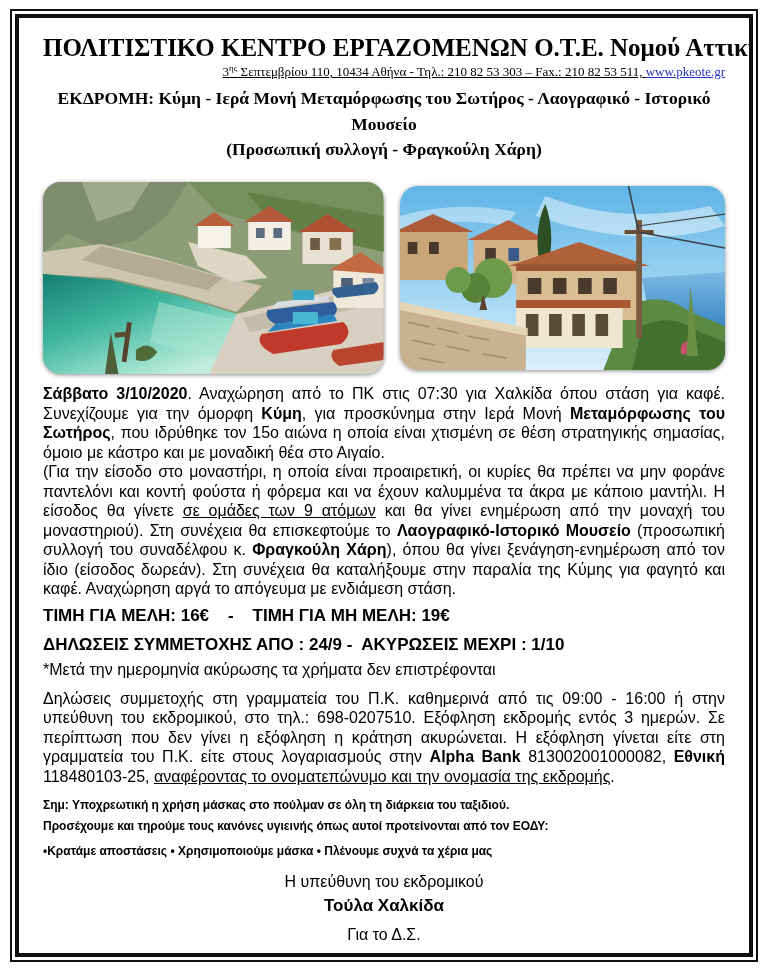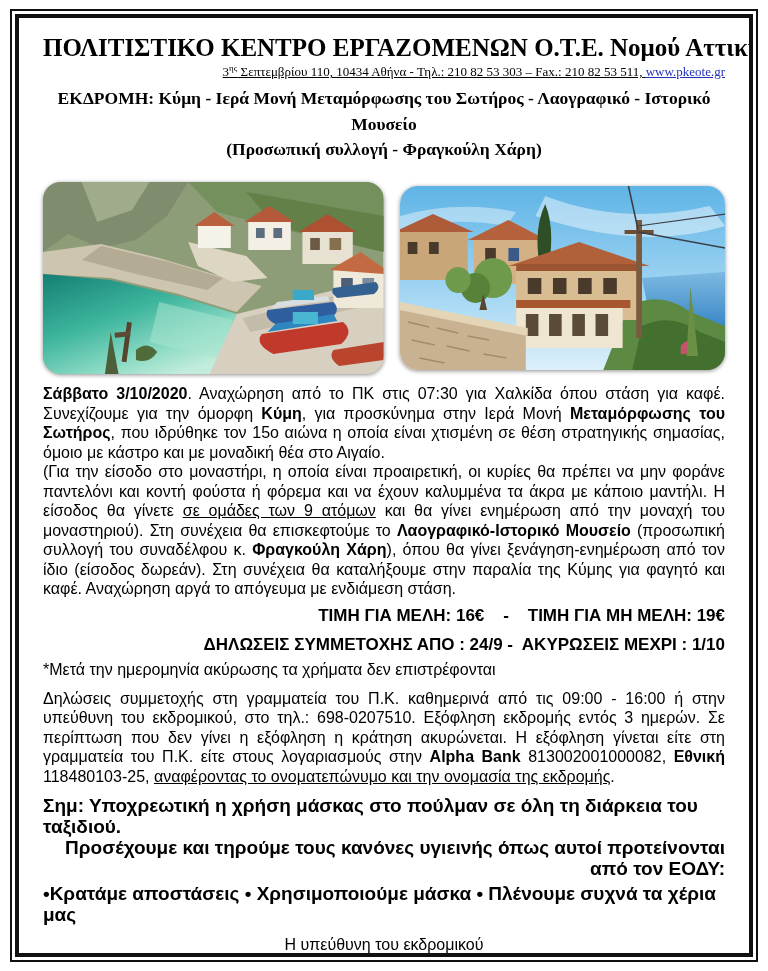--- a/index.html
+++ b/index.html
@@ -33,27 +33,27 @@
     margin:6px 0 10px 0;
   }
   .photo{
     border-radius:18px;box-shadow:0 1px 4px rgba(0,0,0,.45), inset 0 0 0 3px rgba(255,255,255,.85);
     overflow:hidden;display:block;background:#ccc;
   }
   .body-text{
     font-size:16px;line-height:19.5px;text-align:justify;margin:0;
   }
   .center-bold{
-    font-size:17px;font-weight:bold;text-align:right;margin:5px 0 0 0;
+    font-size:17px;font-weight:bold;text-align:left;margin:5px 0 0 0;
     white-space:pre-wrap;line-height:24px;
   }
   .refund-note{font-size:16px;margin:3px 0 9px 0;line-height:20px;}
   .para3{margin-top:0;}
   .health-note{
-    font-size:19px;font-weight:bold;line-height:21px;margin:8px 0 0 0;text-align:left;
+    font-size:12px;font-weight:bold;line-height:21px;margin:8px 0 0 0;text-align:left;
   }
   .sig-label{font-size:16px;text-align:center;margin:10px 0 0 0;line-height:20px;}
   .sig-name{font-size:17px;font-weight:bold;text-align:center;margin:3px 0 0 0;line-height:21px;}
   .for-board{font-size:16px;text-align:center;margin:9px 0 0 0;line-height:20px;}
   .for-board .b{font-weight:normal;}
   .columns{
     display:flex;justify-content:space-between;margin:8px 46px 0 60px;
   }
   .column{text-align:center;font-size:17px;font-weight:bold;line-height:25px;}
 </style>
@@ -215,21 +215,21 @@
       <p class="body-text"><span style="font-weight: bold;">Σάββατο 3/10/2020</span><span>. Αναχώρηση από το ΠΚ στις 07:30 για Χαλκίδα όπου στάση για καφέ. Συνεχίζουμε για την όμορφη </span><span style="font-weight: bold;">Κύμη</span><span>, για προσκύνημα στην Ιερά Μονή </span><span style="font-weight: bold;">Μεταμόρφωσης του Σωτήρος</span><span>, που ιδρύθηκε τον 15ο αιώνα η οποία είναι χτισμένη σε θέση στρατηγικής σημασίας, όμοιο με κάστρο και με μοναδική θέα στο Αιγαίο.</span></p>
       <p class="body-text"><span>(Για την είσοδο στο μοναστήρι, η οποία είναι  προαιρετική, οι κυρίες θα πρέπει να μην φοράνε παντελόνι και κοντή φούστα ή φόρεμα και να έχουν καλυμμένα τα άκρα με κάποιο μαντήλι. Η είσοδος θα γίνετε </span><span style="text-decoration: underline;">σε ομάδες των 9 ατόμων</span><span> και θα γίνει ενημέρωση από την μοναχή του μοναστηριού). Στη συνέχεια θα επισκεφτούμε το </span><span style="font-weight: bold;">Λαογραφικό-Ιστορικό Μουσείο</span><span> (προσωπική συλλογή του συναδέλφου κ. </span><span style="font-weight: bold;">Φραγκούλη Χάρη</span><span>), όπου θα γίνει ξενάγηση-ενημέρωση από τον ίδιο (είσοδος δωρεάν). Στη συνέχεια θα καταλήξουμε στην παραλία της Κύμης για φαγητό και καφέ. Αναχώρηση αργά το απόγευμα με ενδιάμεση στάση.</span></p>
 
       <div class="center-bold">ΤΙΜΗ ΓΙΑ ΜΕΛΗ: 16€    -    ΤΙΜΗ ΓΙΑ ΜΗ ΜΕΛΗ: 19€</div>
       <div class="center-bold">ΔΗΛΩΣΕΙΣ ΣΥΜΜΕΤΟΧΗΣ ΑΠΟ : 24/9 -  ΑΚΥΡΩΣΕΙΣ ΜΕΧΡΙ : 1/10</div>
       <div class="refund-note">*Μετά την ημερομηνία ακύρωσης τα χρήματα δεν επιστρέφονται</div>
 
       <p class="body-text para3"><span>Δηλώσεις συμμετοχής στη γραμματεία του Π.Κ. καθημερινά από τις 09:00 - 16:00 ή στην υπεύθυνη του εκδρομικού, στο τηλ.: 698-0207510. Εξόφληση εκδρομής εντός 3 ημερών. Σε περίπτωση που δεν γίνει η εξόφληση η κράτηση ακυρώνεται. Η εξόφληση γίνεται είτε στη γραμματεία του Π.Κ. είτε στους λογαριασμούς στην </span><span style="font-weight: bold;">Alpha Bank</span><span> 813002001000082, </span><span style="font-weight: bold;">Εθνική</span><span> 118480103-25, </span><span style="text-decoration: underline;">αναφέροντας το ονοματεπώνυμο και την ονομασία της εκδρομής</span><span>.</span></p>
 
       <div class="health-note" style="margin-top:9px;">Σημ: Υποχρεωτική η χρήση μάσκας στο πούλμαν σε όλη τη διάρκεια του ταξιδιού.</div>
-      <div class="health-note" style="margin-top:0;text-align:right;">Προσέχουμε και τηρούμε τους κανόνες υγιεινής όπως αυτοί προτείνονται από τον ΕΟΔΥ:</div>
+      <div class="health-note" style="margin-top:0;">Προσέχουμε και τηρούμε τους κανόνες υγιεινής όπως αυτοί προτείνονται από τον ΕΟΔΥ:</div>
       <div class="health-note" style="margin-top:4px;">•Κρατάμε αποστάσεις • Χρησιμοποιούμε μάσκα • Πλένουμε συχνά τα χέρια μας</div>
 
       <div class="sig-label">Η υπεύθυνη του εκδρομικού</div>
       <div class="sig-name">Τούλα Χαλκίδα</div>
 
       <div class="for-board"><span>Για το </span><span class="b">Δ.Σ.</span></div>
 
       <div class="columns">
         <div class="column">
           <div>Η Πρόεδρος</div>

